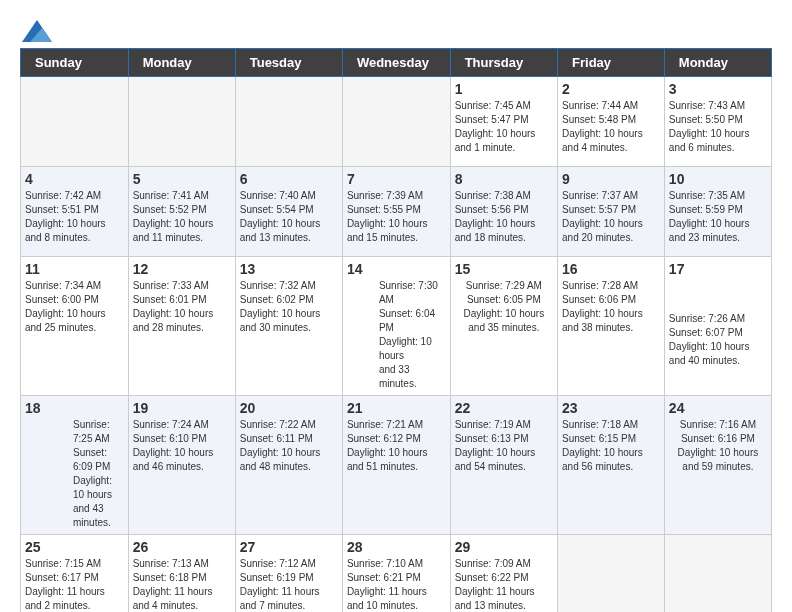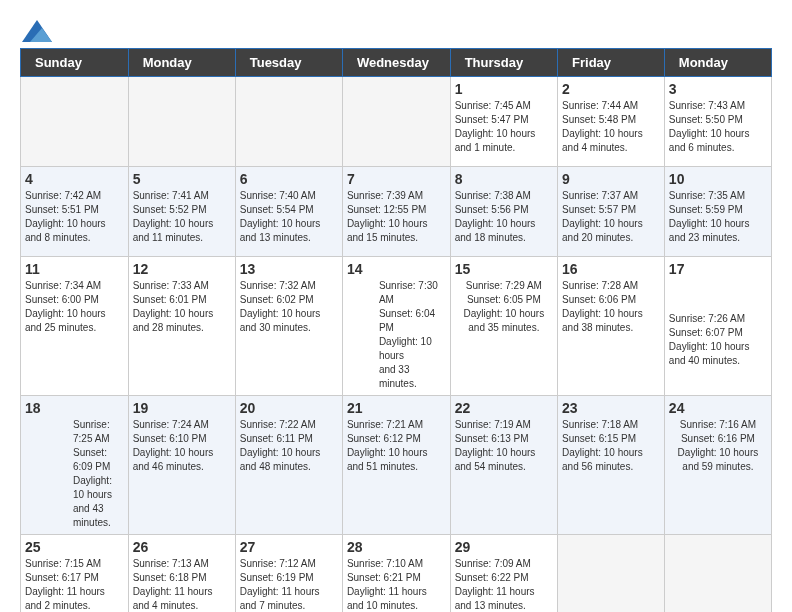--- a/index.html
+++ b/index.html
@@ -167,21 +167,21 @@
         <td>
           <span class="day-number">6</span>
           <div class="day-info" style="white-space: pre-line;">Sunrise: 7:40 AM
 Sunset: 5:54 PM
 Daylight: 10 hours
 and 13 minutes.</div>
         </td>
         <td>
           <span class="day-number">7</span>
           <div class="day-info" style="white-space: pre-line;">Sunrise: 7:39 AM
-Sunset: 12:55 PM
+Sunset: 5:55 PM
 Daylight: 10 hours
 and 15 minutes.</div>
         </td>
         <td>
           <span class="day-number">8</span>
           <div class="day-info" style="white-space: pre-line;">Sunrise: 7:38 AM
 Sunset: 5:56 PM
 Daylight: 10 hours
 and 18 minutes.</div>
         </td>

